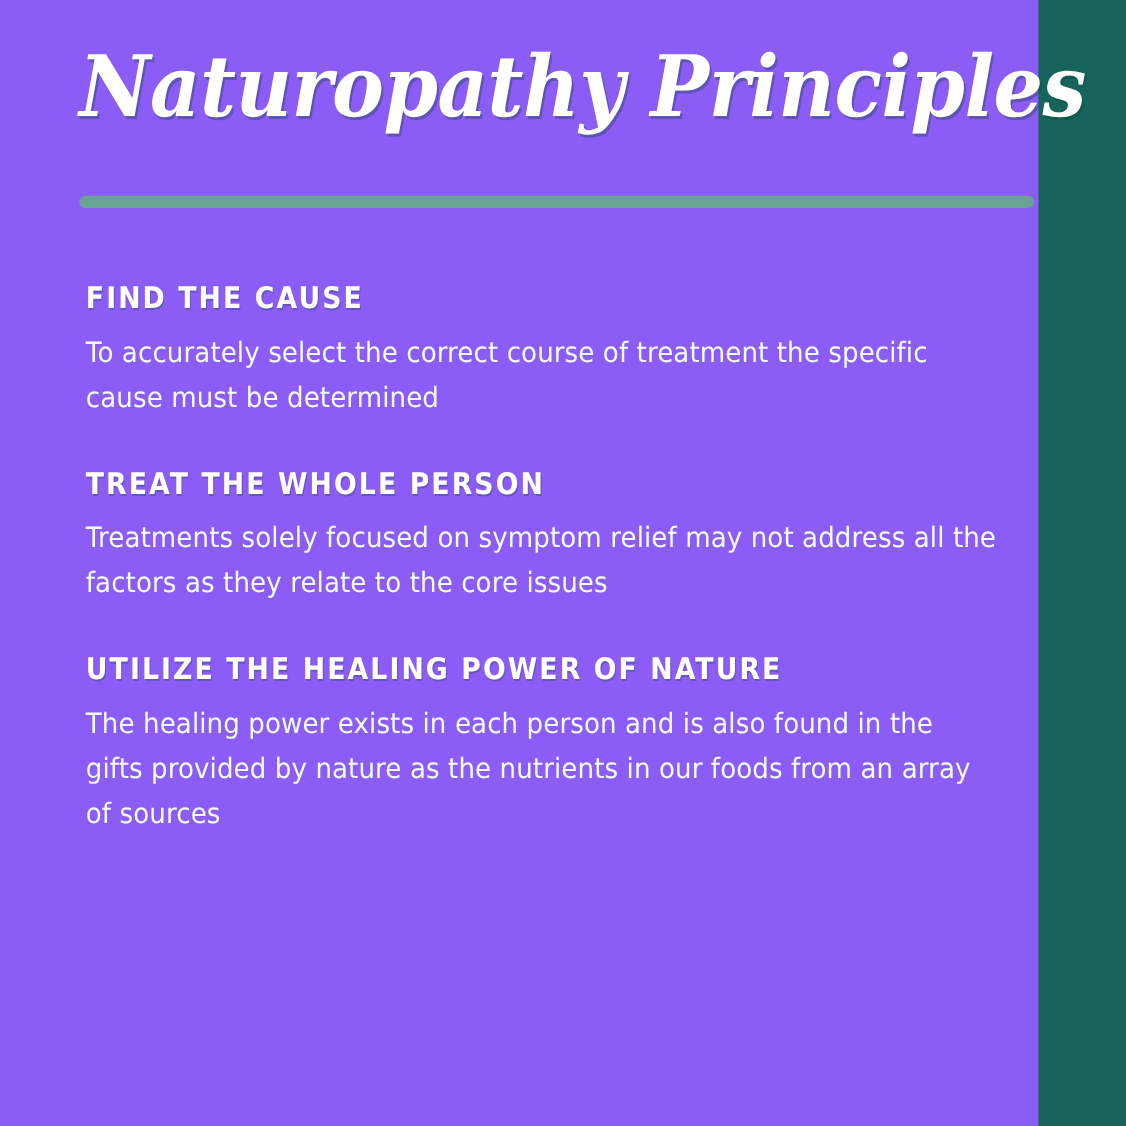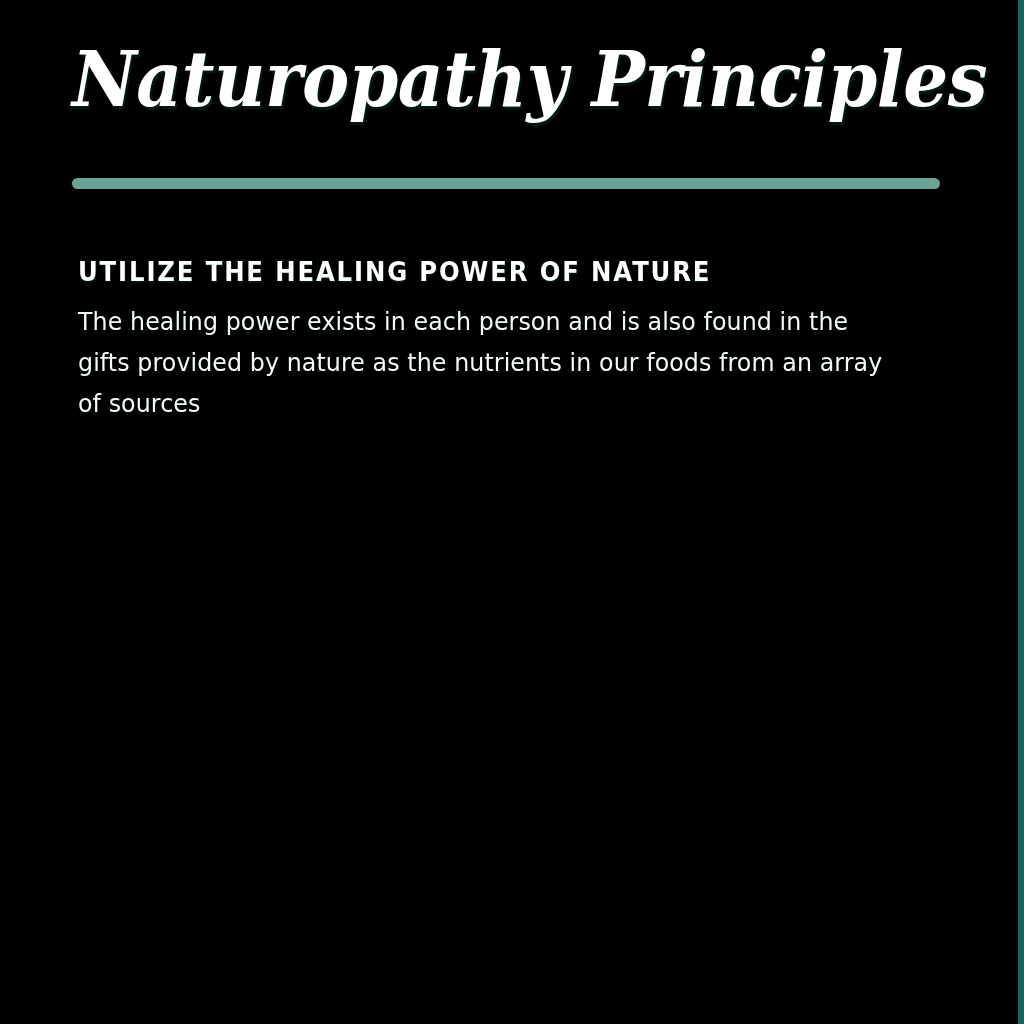--- a/index.html
+++ b/index.html
@@ -10,23 +10,23 @@
     width: 1024px;
     height: 1024px;
     overflow: hidden;
     background: #17645c;
     font-family: "Liberation Sans", sans-serif;
     -webkit-font-smoothing: antialiased;
   }
 
   .poster {
     position: relative;
-    width: 1018px;
+    width: 944px;
     height: 1024px;
-    background: #000000;
+    background: #8b5cf6;
     box-sizing: border-box;
   }
 
   
   .title-wrap {
     position: absolute;
     left: 72px;
     top: 40px;
     width: 880px;
   }
@@ -104,21 +104,29 @@
 <div class="poster">
 
   <div class="title-wrap">
     <h1 class="poster-title">Naturopathy Principles</h1>
   </div>
 
   <div class="divider"></div>
 
   <div class="sections">
 
+    <div class="section">
+      <h2 class="section-heading">FIND THE CAUSE</h2>
+      <p class="section-body">To accurately select the correct course of treatment the specific cause must be determined</p>
+    </div>
 
+    <div class="section">
+      <h2 class="section-heading">TREAT THE WHOLE PERSON</h2>
+      <p class="section-body">Treatments solely focused on symptom relief may not address all the factors as they relate to the core issues</p>
+    </div>
 
 
     <div class="section">
       <h2 class="section-heading">UTILIZE THE HEALING POWER OF NATURE</h2>
       <p class="section-body">The healing power exists in each person and is also found in the gifts provided by nature as the nutrients in our foods from an array of sources</p>
     </div>
 
   </div>
 </div>
 

